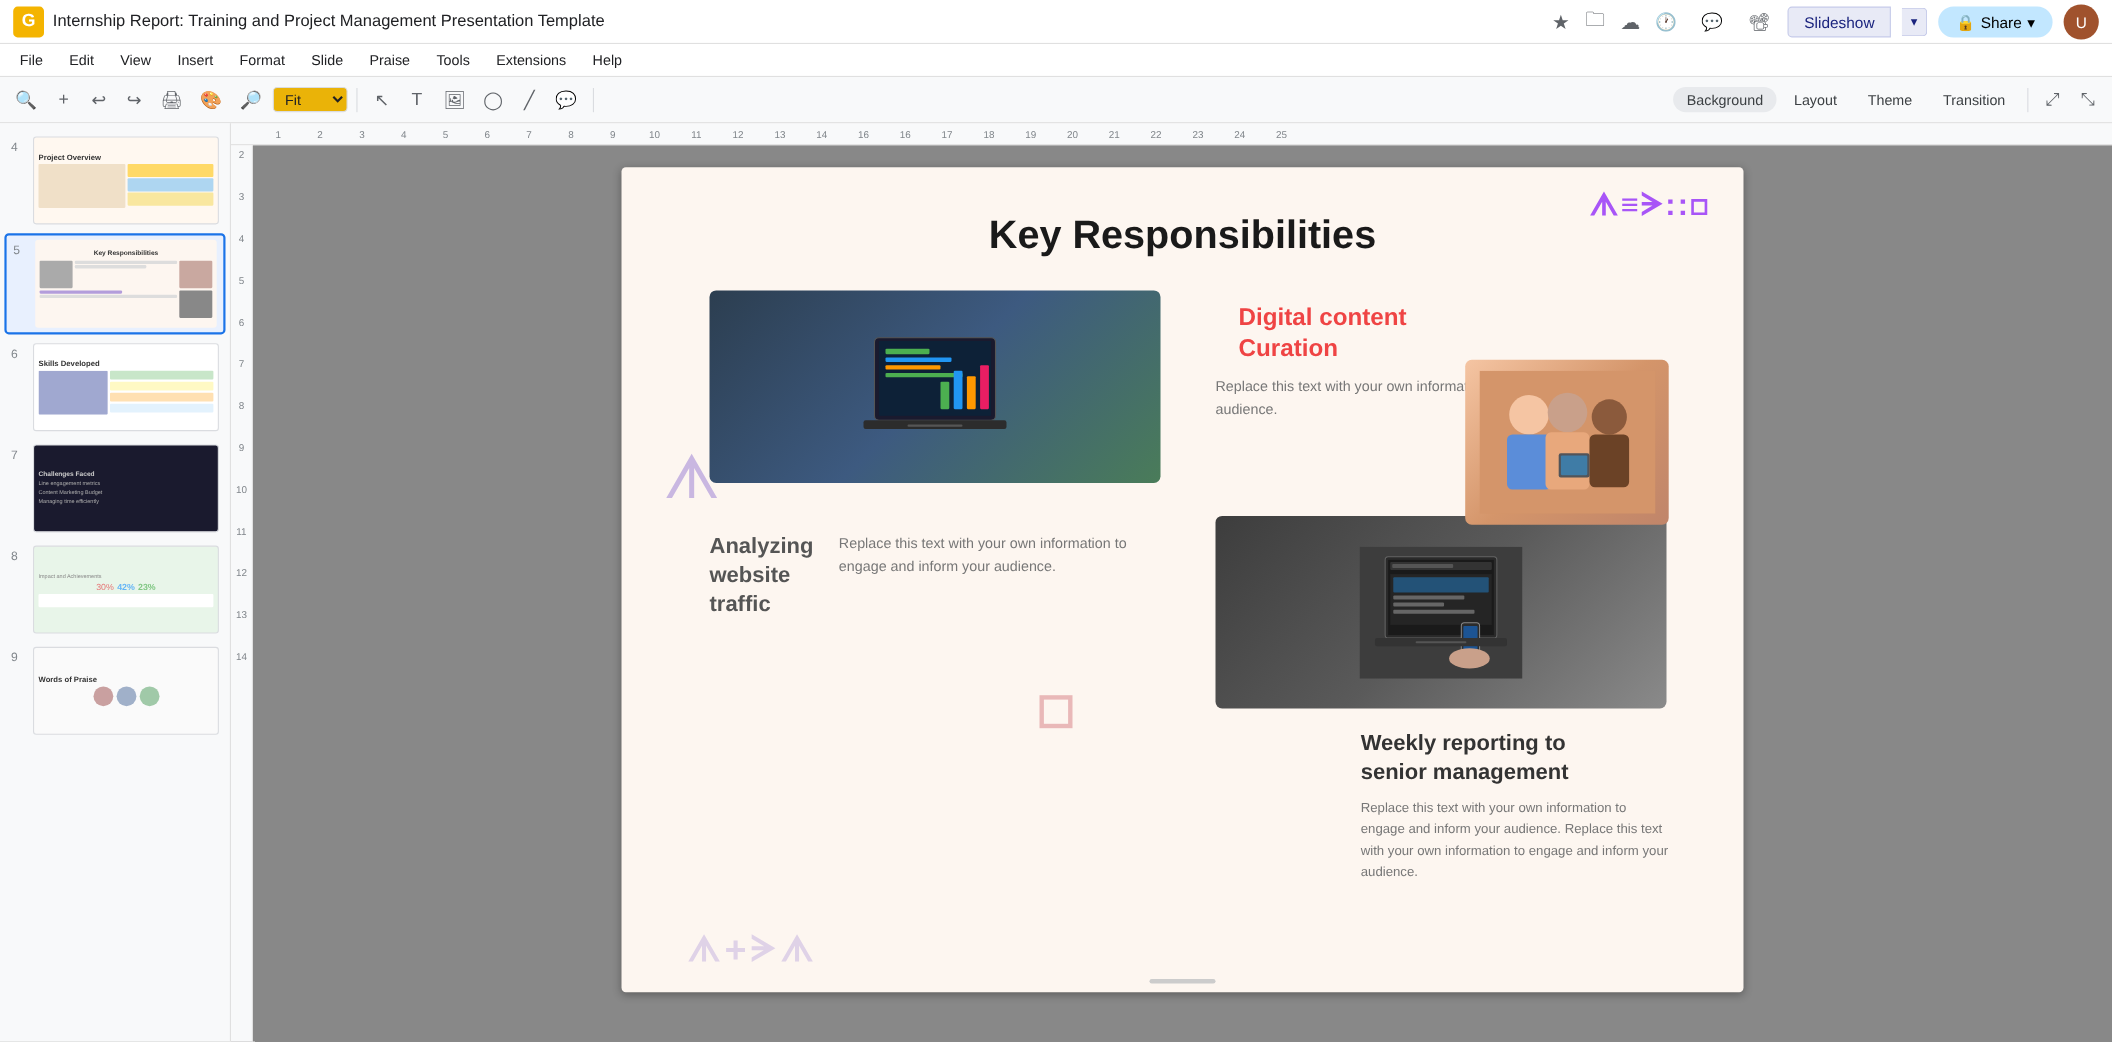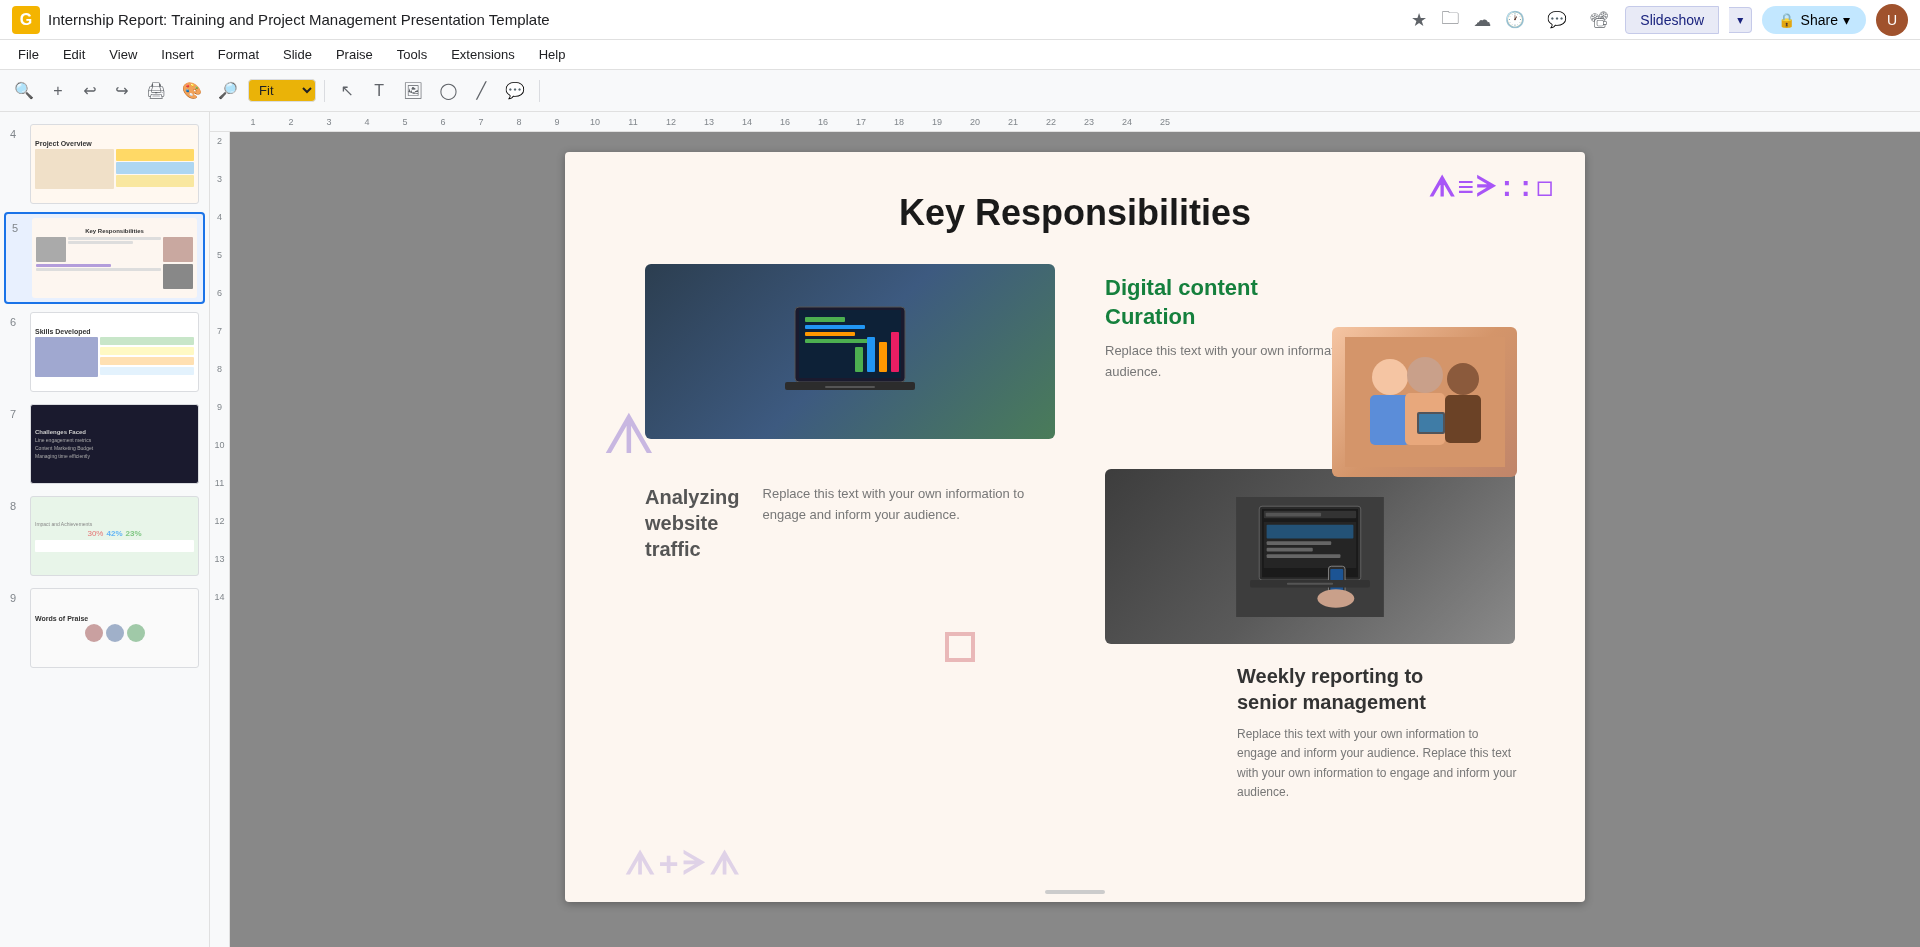--- a/index.html
+++ b/index.html
@@ -133,21 +133,21 @@
 
     
     .slide-title {
       text-align: center; font-size: 36px; font-weight: 700; color: #1a1a1a;
       margin-top: 40px; padding: 0 40px;
     }
 
     .logo-area {
       position: absolute; top: 18px; right: 30px;
       font-size: 28px; font-weight: 800; color: #a855f7; letter-spacing: 2px;
-      font-family: Liberation Mono, monospace;
+      font-family: Liberation Sans, sans-serif;
     }
 
     
     .deco-bracket {
       position: absolute; top: 250px; left: 40px;
       font-size: 60px; color: #b39ddb; font-weight: 300; line-height: 1;
       opacity: 0.7;
     }
     .deco-plus {
       position: absolute; top: 240px; right: 140px;
@@ -234,20 +234,29 @@
     <option>100%</option>
   </select>
   <div class="toolbar-separator"></div>
   <button class="toolbar-btn">↖</button>
   <button class="toolbar-btn">T</button>
   <button class="toolbar-btn">🖼</button>
   <button class="toolbar-btn">◯</button>
   <button class="toolbar-btn">╱</button>
   <button class="toolbar-btn">💬</button>
   <div class="toolbar-separator"></div>
+  <div id="toolbar-right">
+    <button class="toolbar-label-btn active">Background</button>
+    <button class="toolbar-label-btn">Layout</button>
+    <button class="toolbar-label-btn">Theme</button>
+    <button class="toolbar-label-btn">Transition</button>
+    <div class="toolbar-separator"></div>
+    <button class="toolbar-btn">⤢</button>
+    <button class="toolbar-btn">⤡</button>
+  </div>
 </div>
 
 <div id="main">
 
   <div id="sidebar">
 
     <div class="slide-thumb">
       <span class="slide-num">4</span>
       <div class="slide-preview prev4">
         <div style="padding:4px;width:100%;">
@@ -434,21 +443,21 @@
                   <rect x="104" y="50" width="8" height="30" fill="#ff9800" rx="1"></rect>
                   <rect x="116" y="40" width="8" height="40" fill="#e91e63" rx="1"></rect>
 
                   <rect x="10" y="90" width="130" height="8" rx="2" fill="#2c2c2c"></rect>
                   <rect x="50" y="94" width="50" height="2" rx="1" fill="#555"></rect>
                 </svg>
               </div>
             </div>
 
             <div style="display:flex;flex-direction:column;gap:10px;padding-top:10px;">
-              <h3 style="font-size:22px;font-weight:700;color:#15803d;line-height:1.3;">Digital content<br>Curation</h3>
+              <h3 style="font-size:22px;font-weight:700;color:#ef4444;line-height:1.3;margin-left:21px;">Digital content<br>Curation</h3>
               <p style="font-size:13px;color:#777;line-height:1.6;">Replace this text with your own information to engage and inform your audience.</p>
 
               <div style="width:185px;height:150px;border-radius:6px;overflow:hidden;position:absolute;right:68px;top:175px;background:linear-gradient(135deg,#f5c5a3,#d4956a,#c0856a);display:flex;align-items:center;justify-content:center;">
                 <svg width="160" height="130" viewBox="0 0 160 130">
 
                   <rect x="0" y="0" width="160" height="130" fill="#d4956a"></rect>
 
                   <circle cx="45" cy="40" r="18" fill="#f5c5a3"></circle>
                   <rect x="25" y="58" width="40" height="50" rx="5" fill="#5b8dd9"></rect>
 

